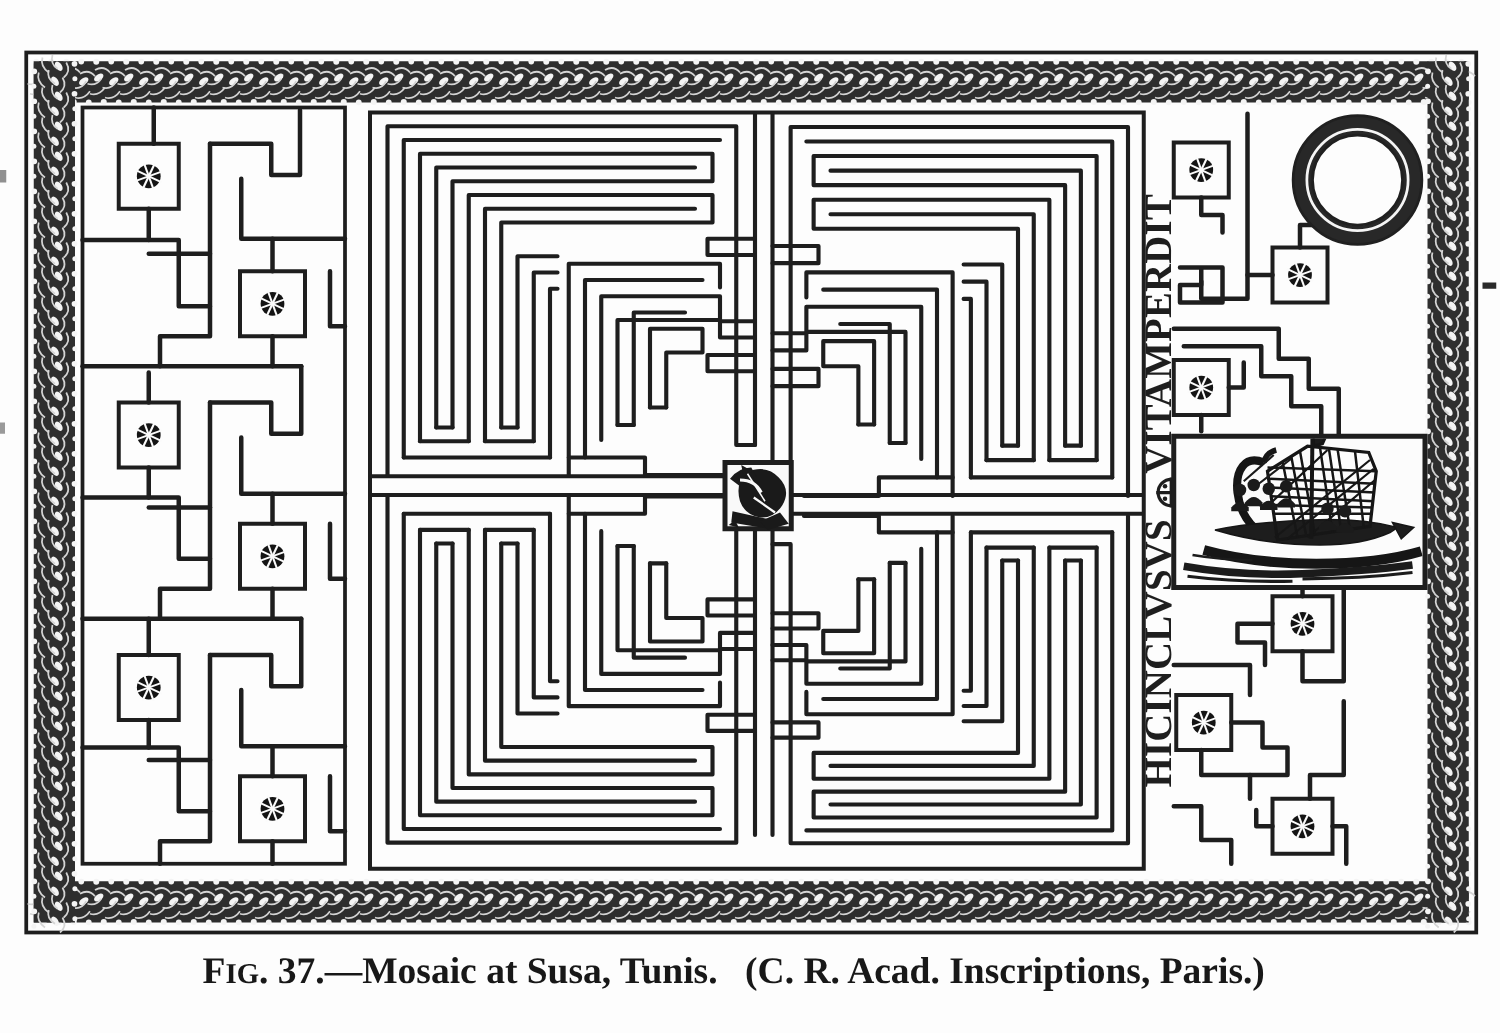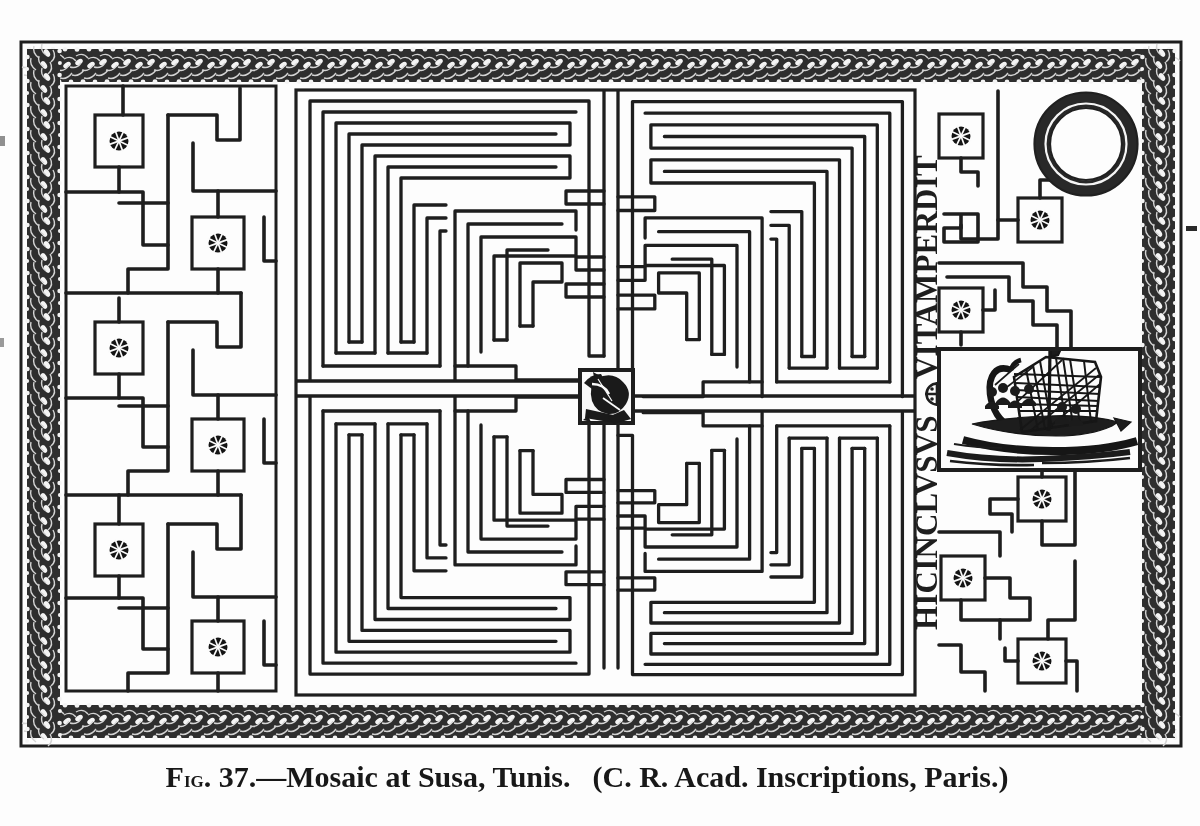--- a/index.html
+++ b/index.html
@@ -1,16 +1,16 @@
 <!DOCTYPE html>
 <html><head><meta charset="utf-8"><style>
 html,body{margin:0;padding:0;background:#ffffff;width:1200px;height:826px;overflow:hidden}
 #cap{position:absolute;left:0;top:760px;width:1174px;text-align:center;
  font-family:"Liberation Serif",serif;font-weight:bold;font-size:30px;color:#181818;white-space:nowrap}
-#cap .sc{font-size:17px}
+#cap .sc{font-size:23px}
 #cap .sp{display:inline-block;width:22px}
 </style></head><body>
 <svg width="1200" height="826" viewBox="0 0 1200 826" xmlns="http://www.w3.org/2000/svg">
 <rect width="1200" height="826" fill="#fdfdfd"></rect>
 
 <rect x="21" y="42" width="1160" height="704" fill="none" stroke="#1e1e1e" stroke-width="3"></rect>
 
 <g>
       <rect x="27" y="49" width="1148" height="33" fill="#2e2e2e"></rect>
       <g fill="#f4f4f4">

